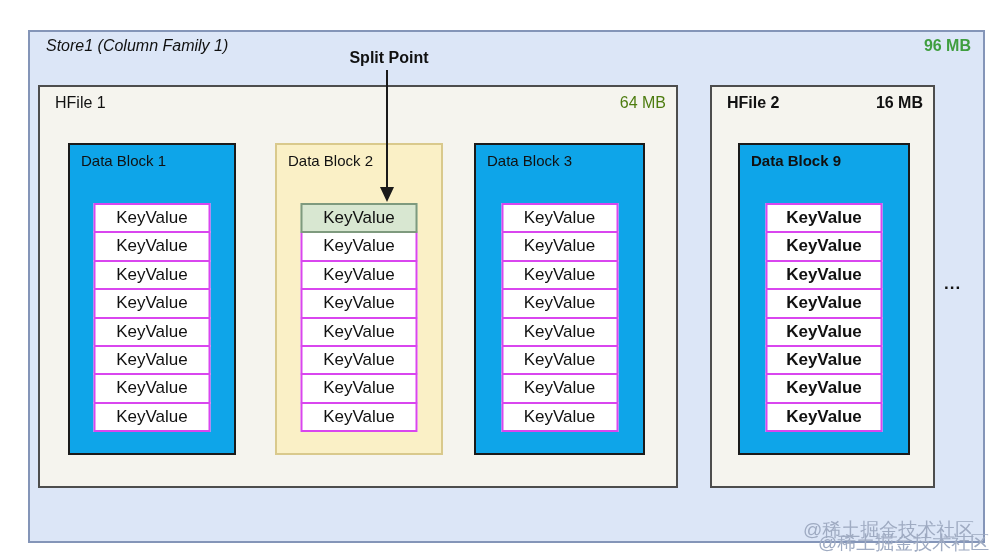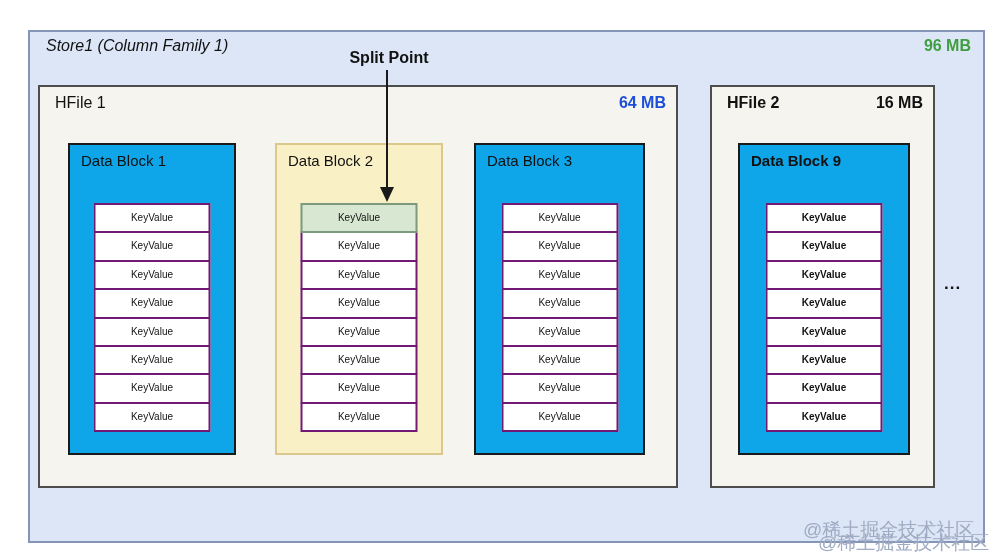--- a/index.html
+++ b/index.html
@@ -50,21 +50,21 @@
   .hfile-1 { left: 8px; width: 640px; }
   .hfile-2 { left: 680px; width: 225px; font-weight: bold; }
   .hfile-label {
     position: absolute; left: 15px; top: 7px;
     font-size: 16px;
   }
   .hfile-size {
     position: absolute; right: 10px; top: 7px;
     font-size: 16px;
   }
-  .hfile-size.green { color: #1d4ed8; font-weight: bold; }
+  .hfile-size.green { color: #4d7c0f; font-weight: normal; }
 
   
   .block {
     position: absolute; top: 56px; height: 312px;
     background: #0ea5e9;
     border: 2px solid #1a1a1a;
   }
   .block-1 { left: 28px;  width: 168px; }
   .block-2 { left: 235px; width: 168px; background: #faf0c6; border-color: #d9c98c; text-decoration: underline; }
   .block-3 { left: 434px; width: 171px; }
@@ -73,24 +73,24 @@
     position: absolute; left: 11px; top: 7px;
     font-size: 15px;
   }
   .kv-stack {
     position: absolute; top: 58px; left: 50%;
     transform: translateX(-50%);
     width: 117px;
   }
   .kv {
     height: 30.4px;
-    border: 2px solid #701a75;
+    border: 2px solid #d946ef;
     background: #ffffff;
     text-align: center;
-    font-size: 10px;
+    font-size: 17px;
     line-height: 26.5px;
   }
   .kv + .kv { margin-top: -2px; }
   .kv-split {
     background: #d8e7d1;
     border-color: #7e9a7e;
     position: relative; z-index: 1;
   }
 
   

